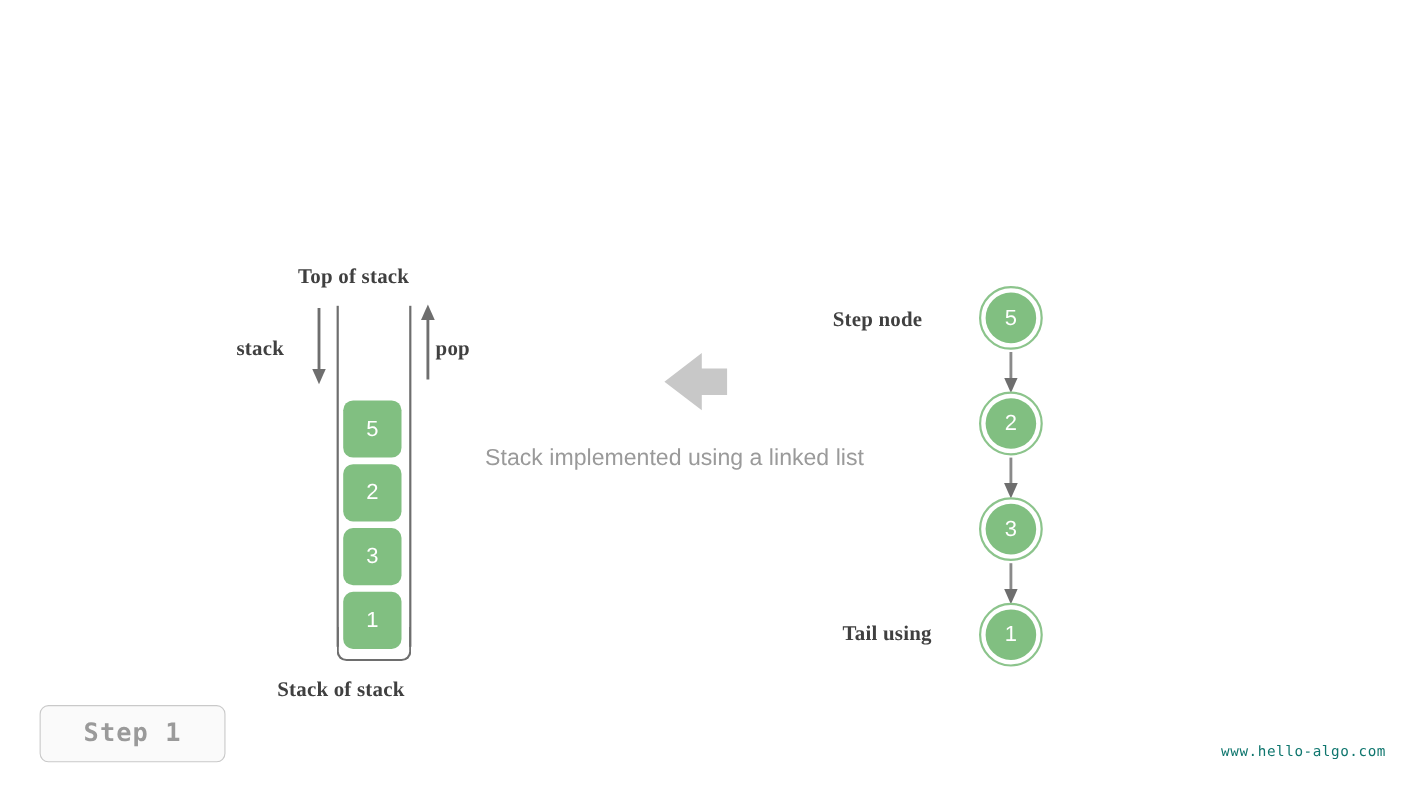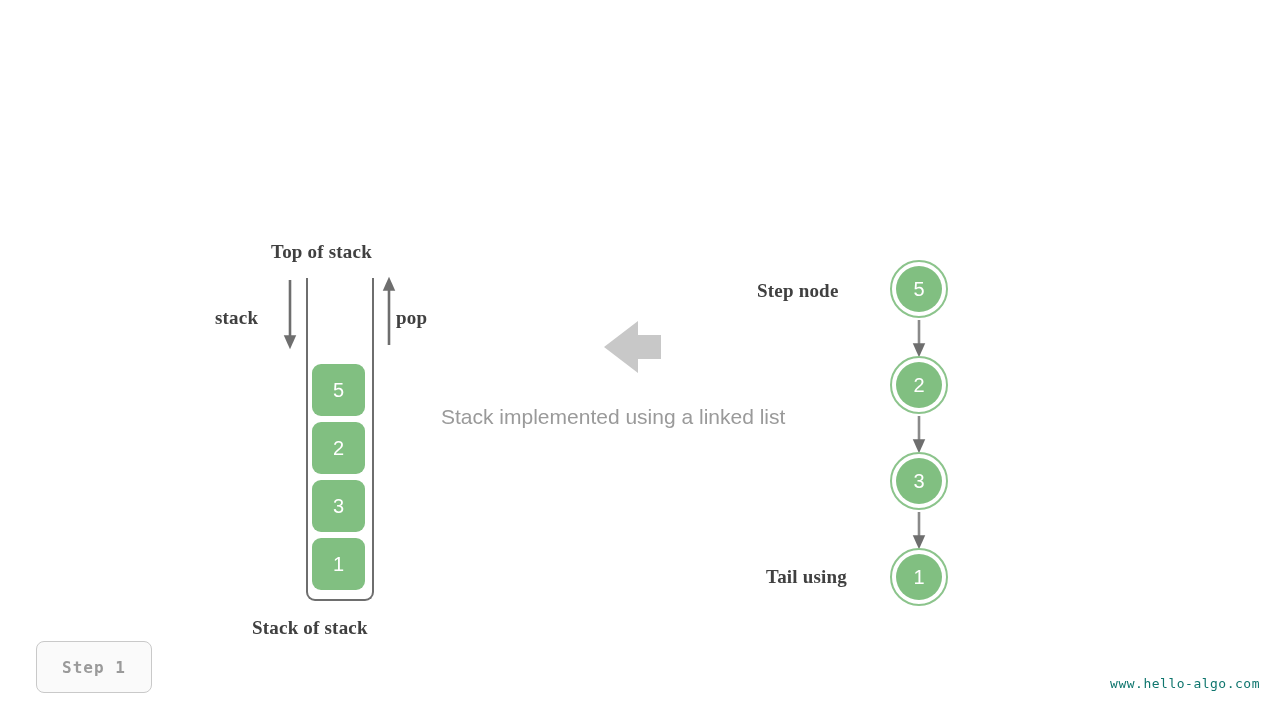--- a/index.html
+++ b/index.html
@@ -102,30 +102,30 @@
     align-items: center;
     justify-content: center;
     line-height: 1;
   }
 
   
   .step-badge {
     position: absolute;
     left: 36px;
     top: 641px;
-    width: 116px;
+    width: 169px;
     height: 52px;
     border: 1px solid #c9c9c9;
     border-radius: 8px;
     background: #fafafa;
     display: flex;
     align-items: center;
     justify-content: center;
     font-family: "DejaVu Sans Mono", monospace;
-    font-size: 16px;
+    font-size: 23px;
     font-weight: bold;
     color: #9a9a9a;
     letter-spacing: 1px;
   }
 
   
   .watermark {
     position: absolute;
     right: 20px;
     top: 676px;

